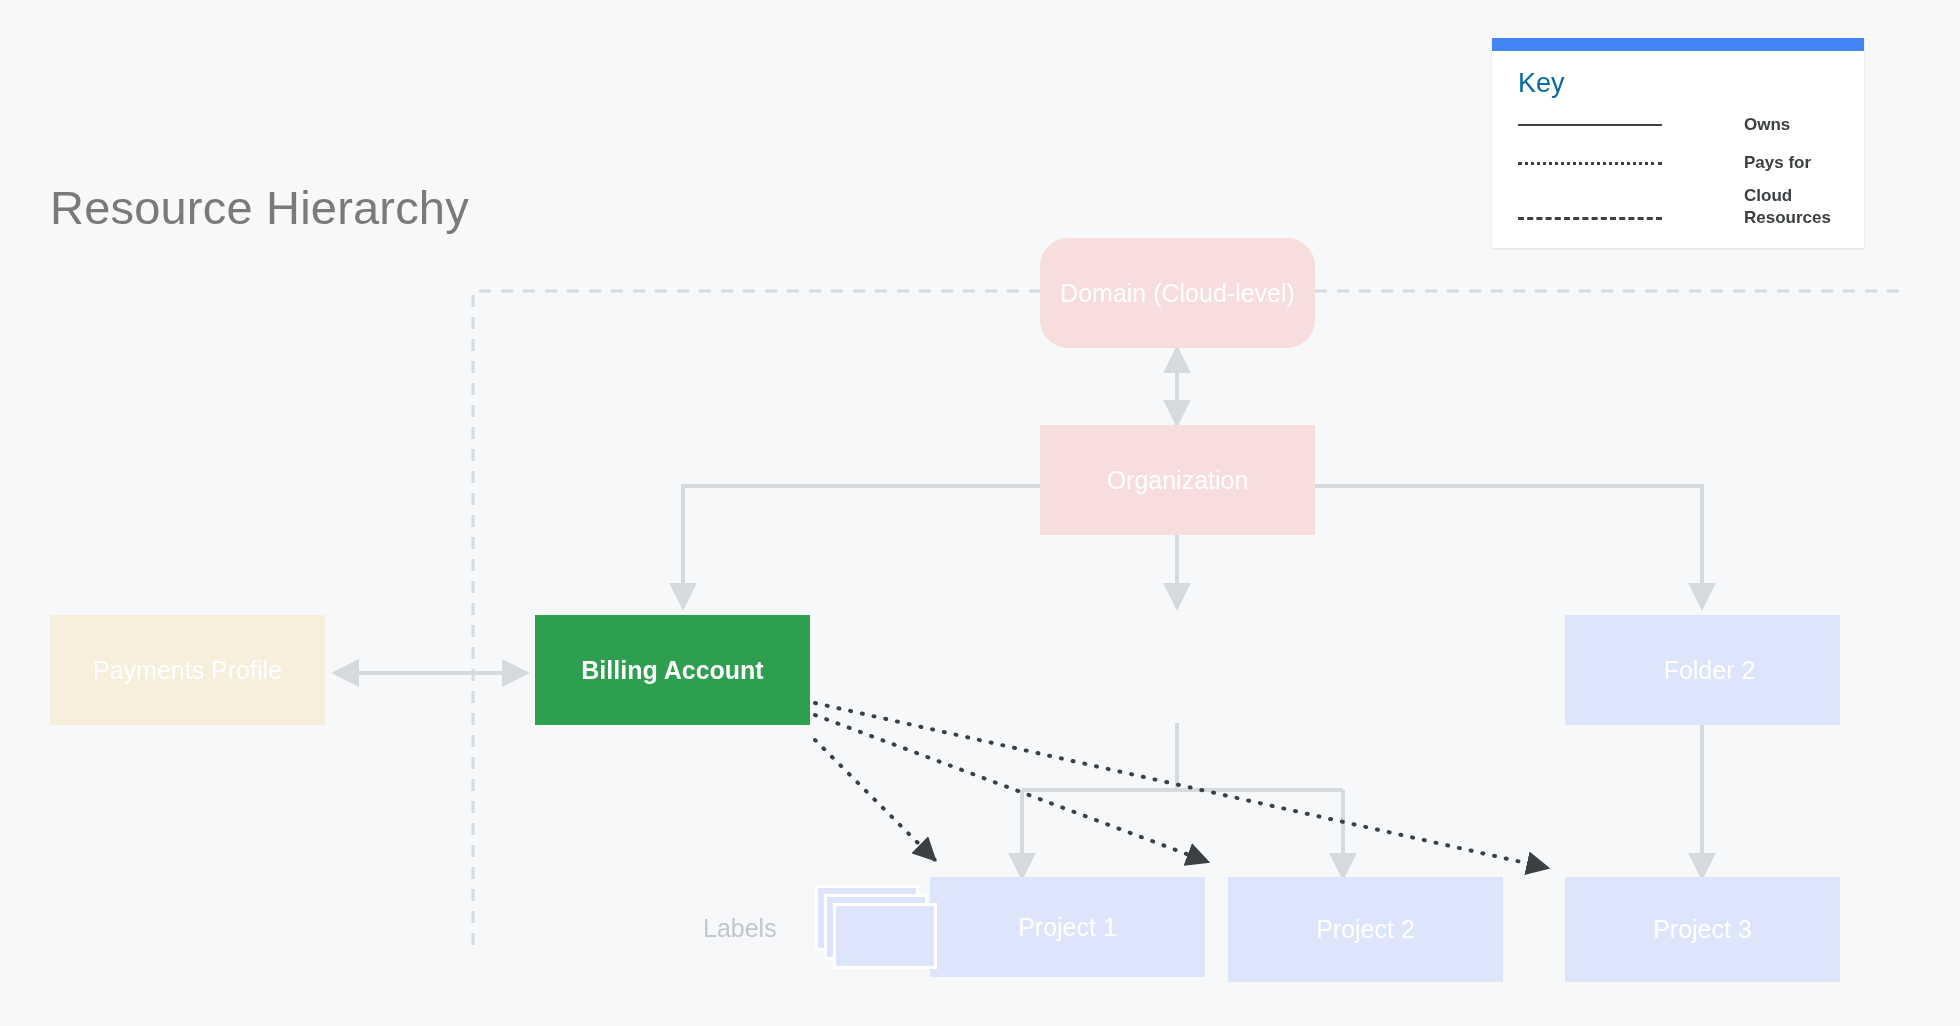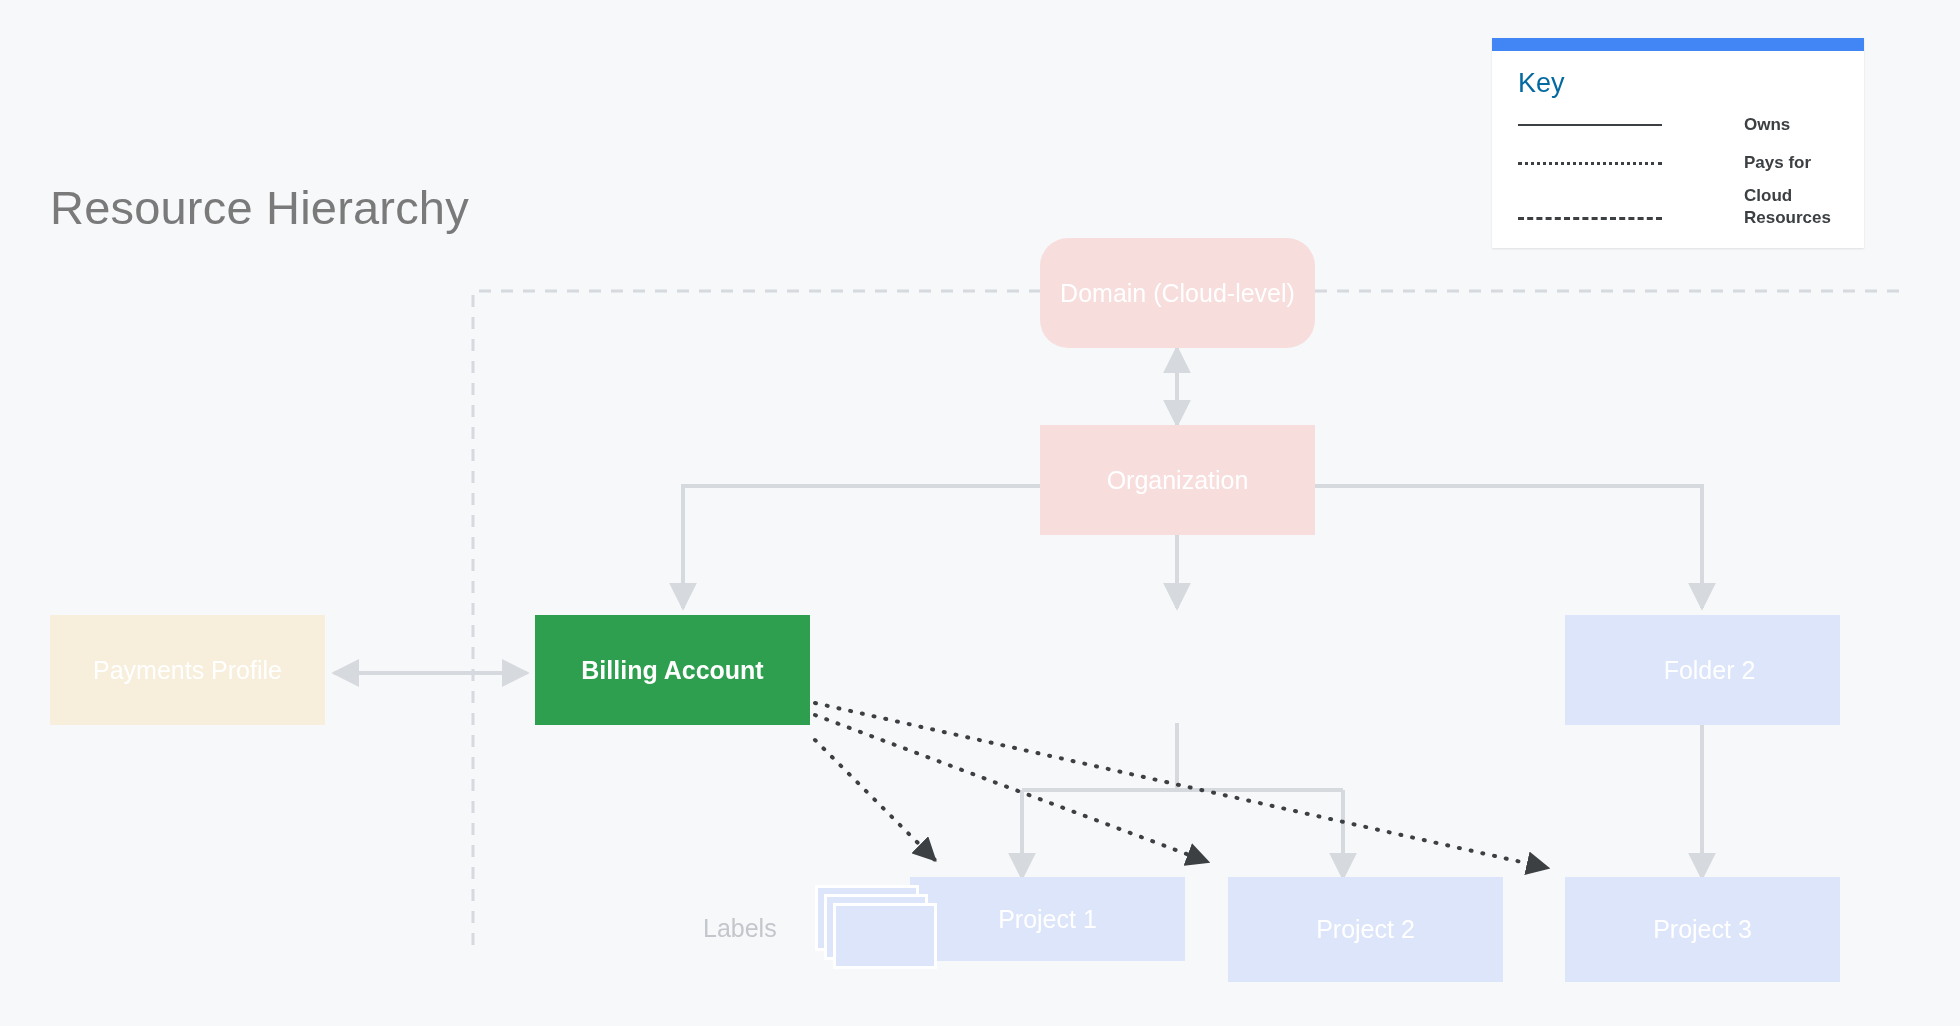--- a/index.html
+++ b/index.html
@@ -225,21 +225,21 @@
 
   <div class="node green" style="left:535px; top:615px; width:275px; height:110px;">
     <span>Billing Account</span>
   </div>
 
 
   <div class="node blue" style="left:1565px; top:615px; width:275px; height:110px;padding-left:24px;">
     <span>Folder 2</span>
   </div>
 
-  <div class="node blue" style="left:910px; top:877px; width:275px; height:84px;">
+  <div class="node blue" style="left:930px; top:877px; width:275px; height:100px;">
     <span>Project 1</span>
   </div>
 
   <div class="node blue" style="left:1228px; top:877px; width:275px; height:105px;">
     <span>Project 2</span>
   </div>
 
   <div class="node blue" style="left:1565px; top:877px; width:275px; height:105px;">
     <span>Project 3</span>
   </div>

